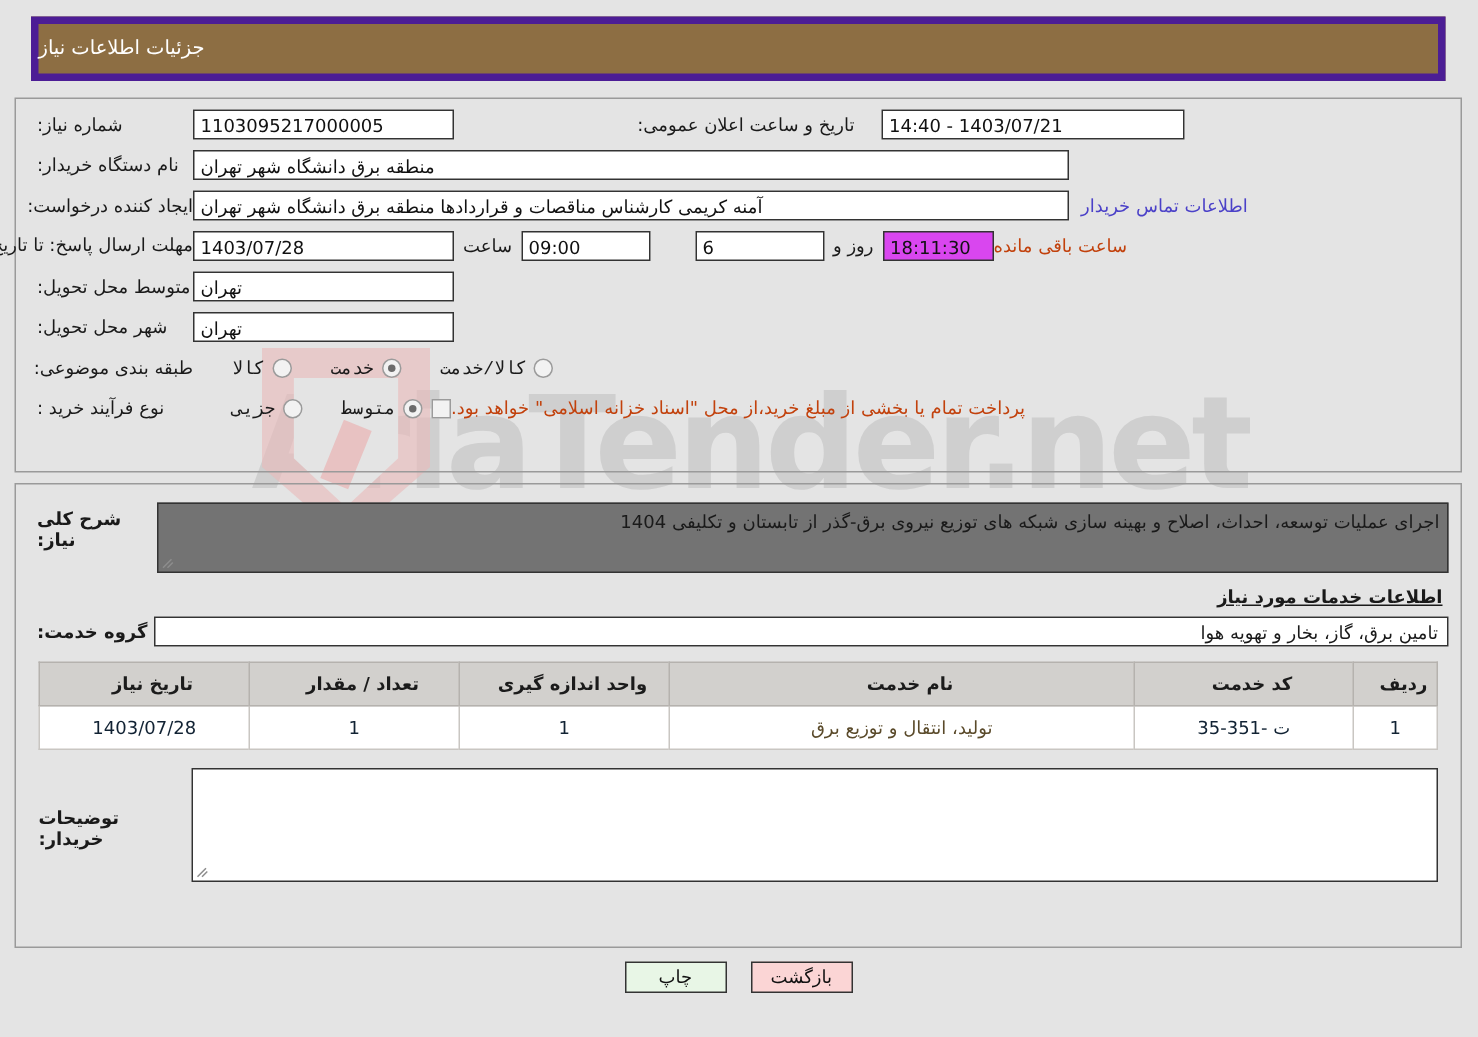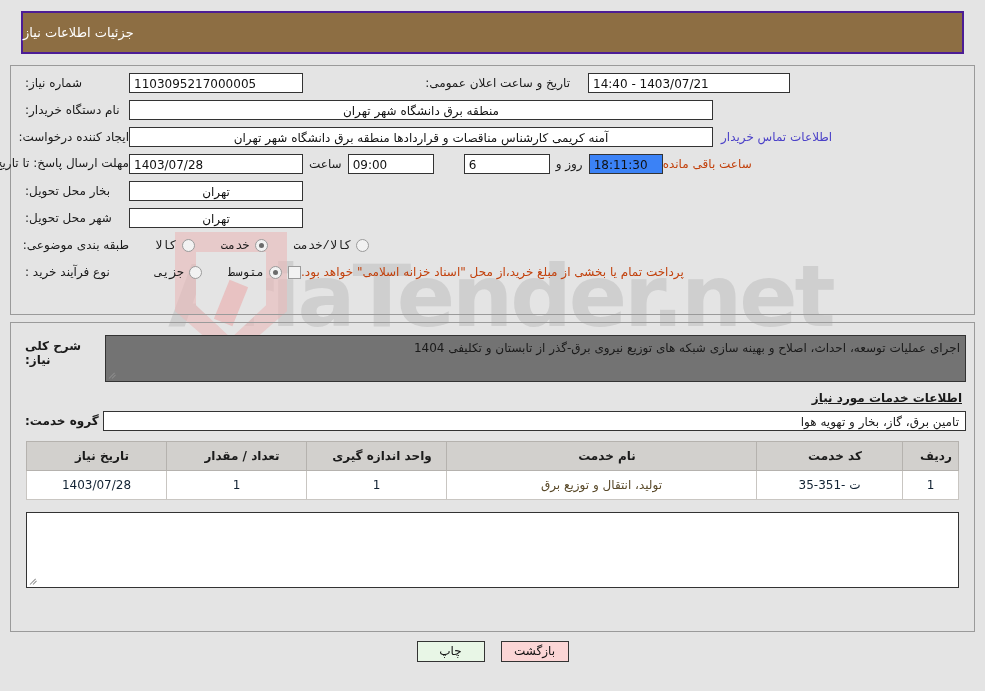--- a/index.html
+++ b/index.html
@@ -81,21 +81,21 @@
   #page {
     position: relative;
     z-index: 2;
   }
 
   
   .titlebar {
     margin: 11px 21px 0 21px;
     height: 43px;
     background: #8d6e43;
-    border: 2px solid #4c1d95;
+    border: 5px solid #4c1d95;
     box-sizing: border-box;
     display: flex;
     align-items: center;
     justify-content: flex-start;
     padding-left: 0;
     padding-right: 0;
   }
   .titlebar .t {
     color: #ffffff;
     font-size: 13px;
@@ -138,22 +138,22 @@
     height: 20px;
     line-height: 20px;
     padding: 0 4px;
     box-sizing: border-box;
     font-size: 12px;
     text-align: left;
     color: #111;
     overflow: hidden;
     white-space: nowrap;
   }
-  .fld.rt { text-align: center; }
-  .fld.cream { background: #3b82f6; }
+  .fld.rt { text-align: left; }
+  .fld.cream { background: #d946ef; }
   .inline-lbl {
     padding: 0 6px;
     white-space: nowrap;
     font-size: 12px;
   }
   .link {
     color: #4b41c8;
     font-size: 12px;
     white-space: nowrap;
     padding: 0 8px;
@@ -390,21 +390,21 @@
       <div style="width:30px;flex:0 0 auto"></div>
       <div class="fld" style="width:86px">09:00</div>
       <div class="inline-lbl">ساعت</div>
       <div class="fld" style="width:174px">1403/07/28</div>
       <div class="lbl wide">مهلت ارسال پاسخ: تا تاریخ:</div>
     </div>
 
     <div class="row">
       <div style="flex:1 1 auto"></div>
       <div class="fld rt" style="width:174px">تهران</div>
-      <div class="lbl">بخار محل تحویل:</div>
+      <div class="lbl">متوسط محل تحویل:</div>
     </div>
 
     <div class="row">
       <div style="flex:1 1 auto"></div>
       <div class="fld rt" style="width:174px">تهران</div>
       <div class="lbl">شهر محل تحویل:</div>
     </div>
 
     <div class="row">
       <div style="flex:1 1 auto"></div>
@@ -479,20 +479,21 @@
       </tbody>
     </table>
 
     <div class="cmt-row">
       <div class="cmt-box">
         <span class="grip">
             <i></i>
             <i></i>
           </span>
       </div>
+      <div class="cmt-lbl">توضیحات خریدار:</div>
     </div>
   </div>
 
   <div class="footer">
     <div class="btn back">بازگشت</div>
     <div class="btn print">چاپ</div>
   </div>
 
 </div>
 

